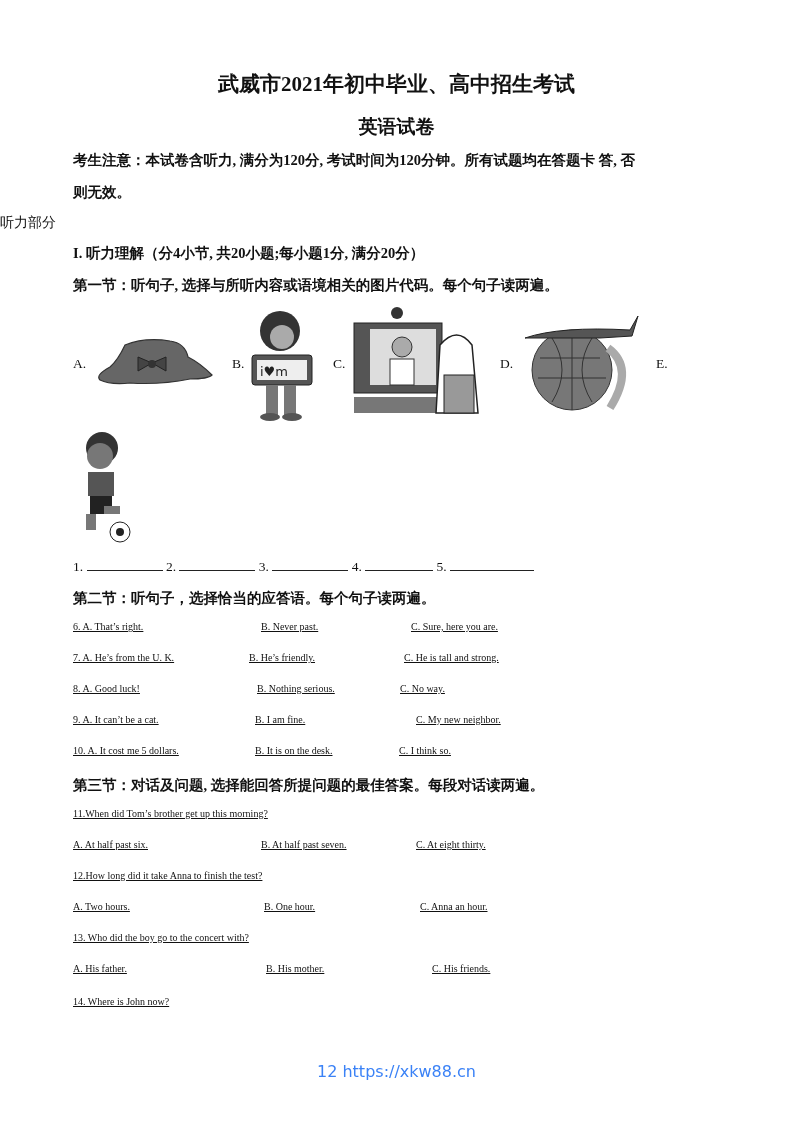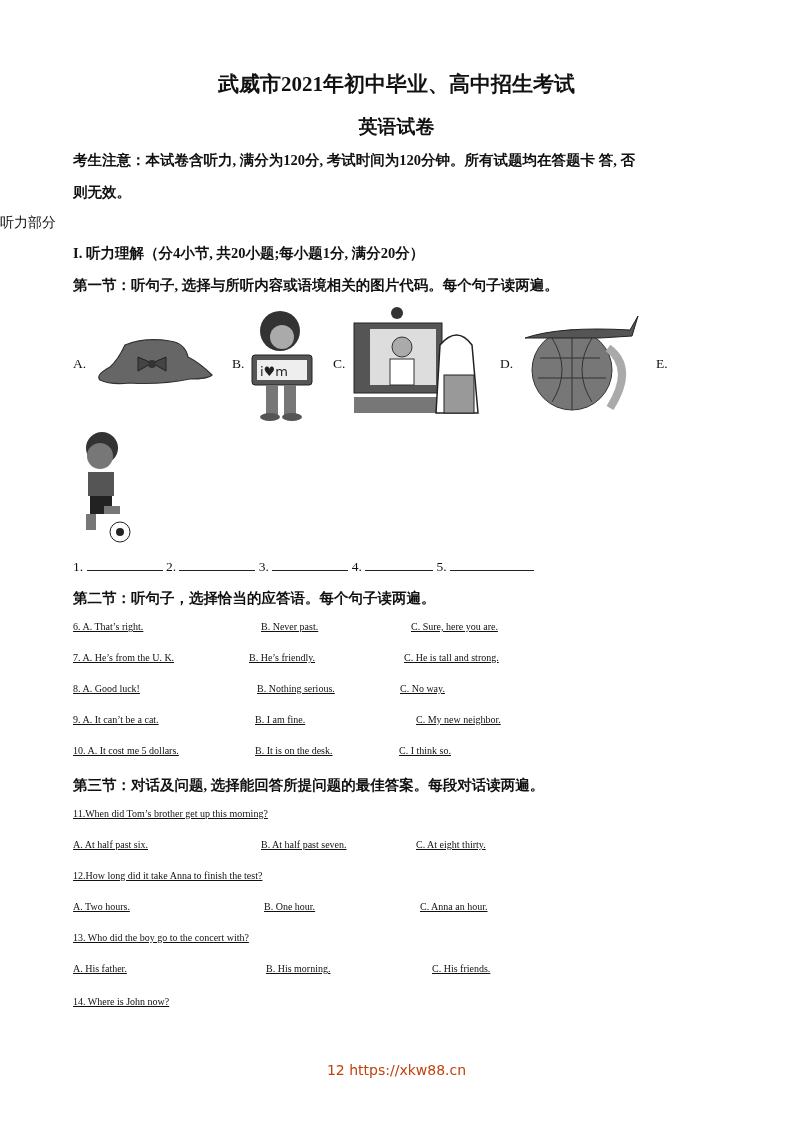--- a/index.html
+++ b/index.html
@@ -9,21 +9,21 @@
   .title { top: 70px; left: 0; width: 793px; text-align: center; font-size: 21px; font-weight: bold; }
   .subtitle { top: 114px; left: 0; width: 793px; text-align: center; font-size: 19px; font-weight: bold; }
   .notice { left: 73px; font-size: 14.5px; font-weight: bold; }
   .center-h { top: 214px; left: 0; width: 730px; text-align: left; font-size: 14px; }
   .bold { font-weight: bold; font-size: 14.5px; }
   .line { font-size: 13.5px; }
   .opt { position: absolute; white-space: nowrap; font-size: 10px; text-decoration: underline; }
   .pic-label { font-size: 13.5px; }
   .pic { position: absolute; }
   .footer { top: 1062px; left: 0; width: 793px; text-align: center;
-            font-family: "DejaVu Sans", sans-serif; font-size: 14px; color: #c2410c; }
+            font-family: "DejaVu Sans", sans-serif; font-size: 16px; color: #3b82f6; }
   .blank { display: inline-block; border-bottom: 1px solid #222; height: 12px; vertical-align: baseline; }
 </style>
 </head>
 <body>
 
 <div class="abs title">武威市2021年初中毕业、高中招生考试</div>
 <div class="abs subtitle">英语试卷</div>
 <div class="abs notice" style="top:151px;">考生注意：本试卷含听力, 满分为120分, 考试时间为120分钟。所有试题均在答题卡 答, 否</div>
 <div class="abs notice" style="top:183px;">则无效。</div>
 
@@ -132,18 +132,18 @@
 <span class="opt" style="top:839px; left:261px;">B. At half past seven.</span>
 <span class="opt" style="top:839px; left:416px;">C. At eight thirty.</span>
 
 <span class="opt" style="top:870px; left:73px;">12.How long did it take Anna to finish the test?</span>
 <span class="opt" style="top:901px; left:73px;">A. Two hours.</span>
 <span class="opt" style="top:901px; left:264px;">B. One hour.</span>
 <span class="opt" style="top:901px; left:420px;">C. Anna an hour.</span>
 
 <span class="opt" style="top:932px; left:73px;">13. Who did the boy go to the concert with?</span>
 <span class="opt" style="top:963px; left:73px;">A. His father.</span>
-<span class="opt" style="top:963px; left:266px;">B. His morning.</span>
+<span class="opt" style="top:963px; left:266px;">B. His mother.</span>
 <span class="opt" style="top:963px; left:432px;">C. His friends.</span>
 
 <span class="opt" style="top:996px; left:73px;">14. Where is John now?</span>
 
 <div class="abs footer">12 https://xkw88.cn</div>
 
 </body></html>

